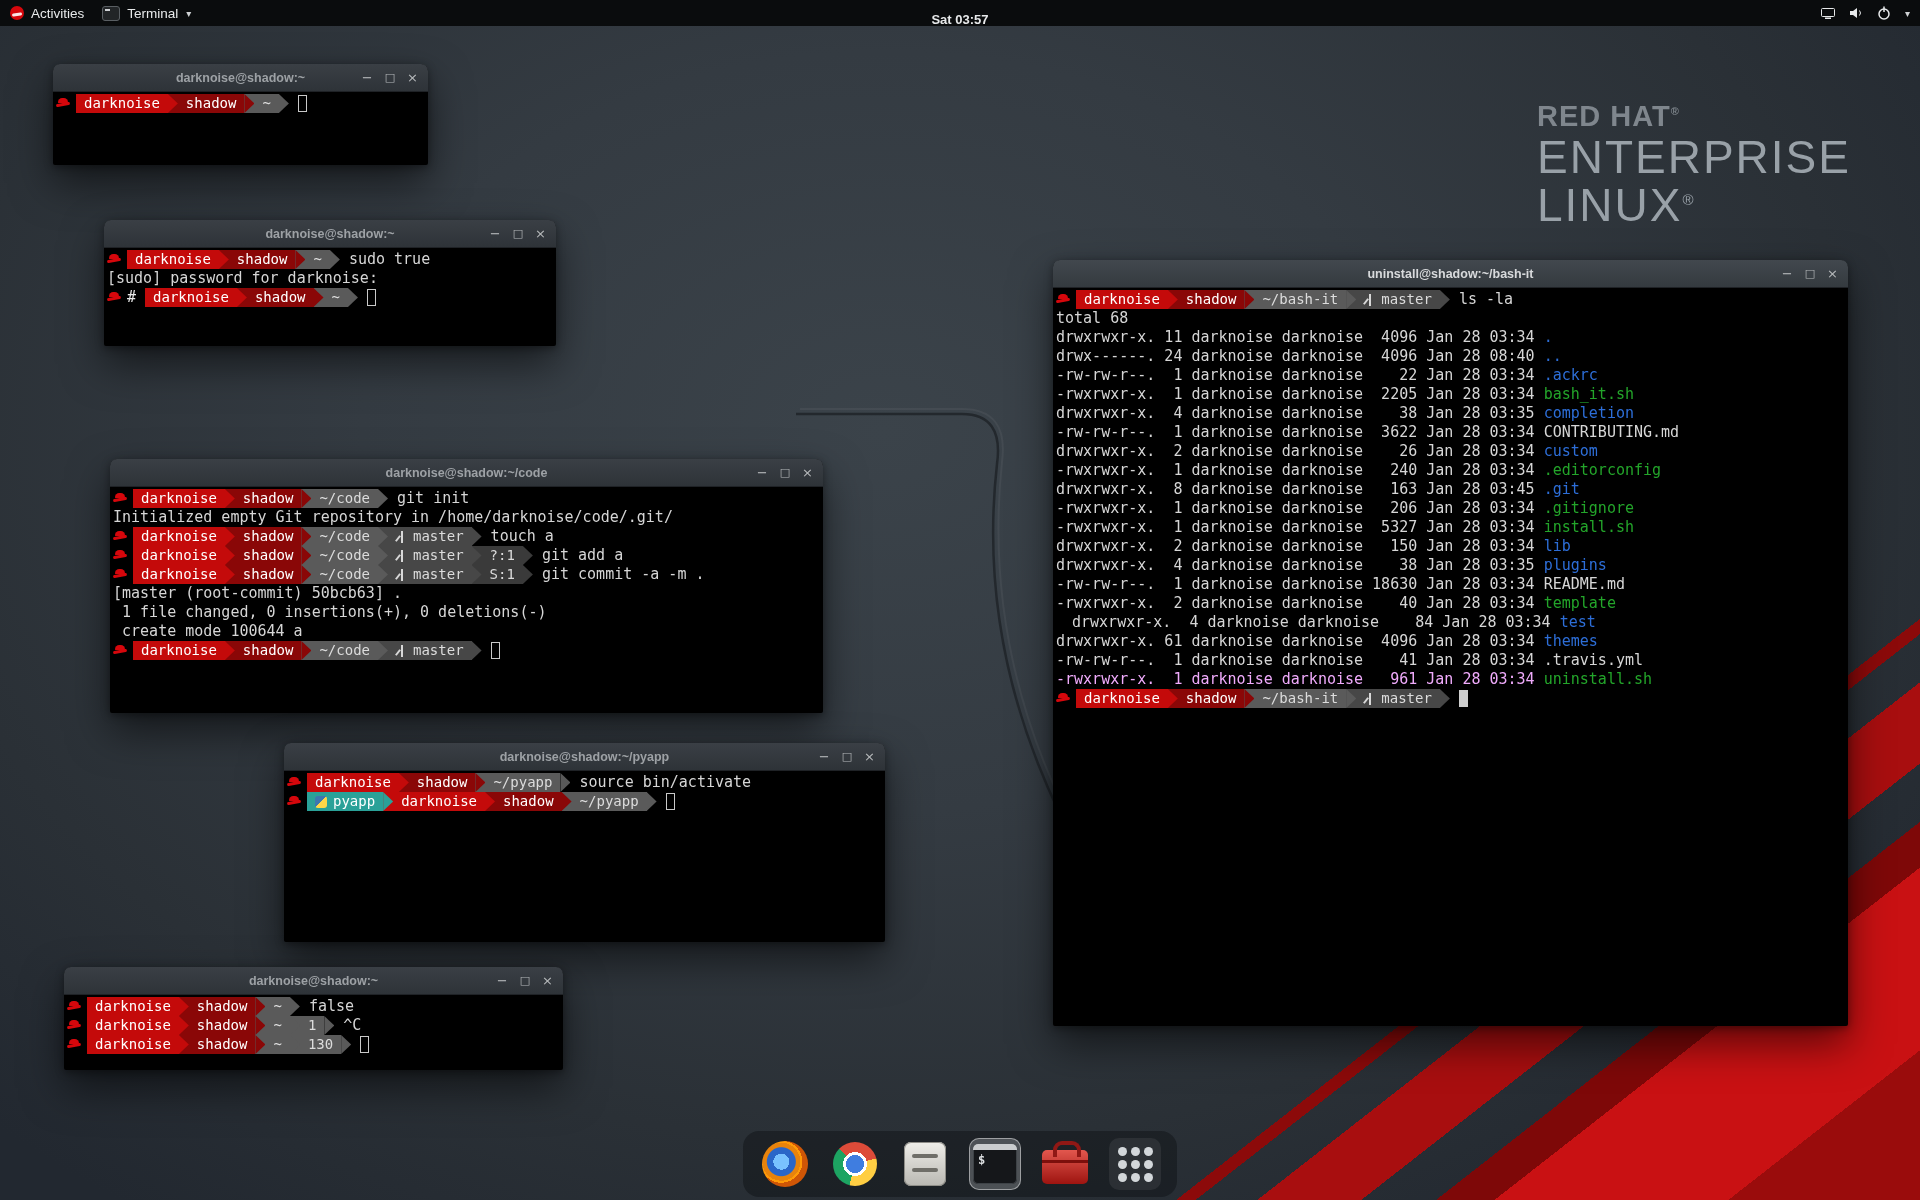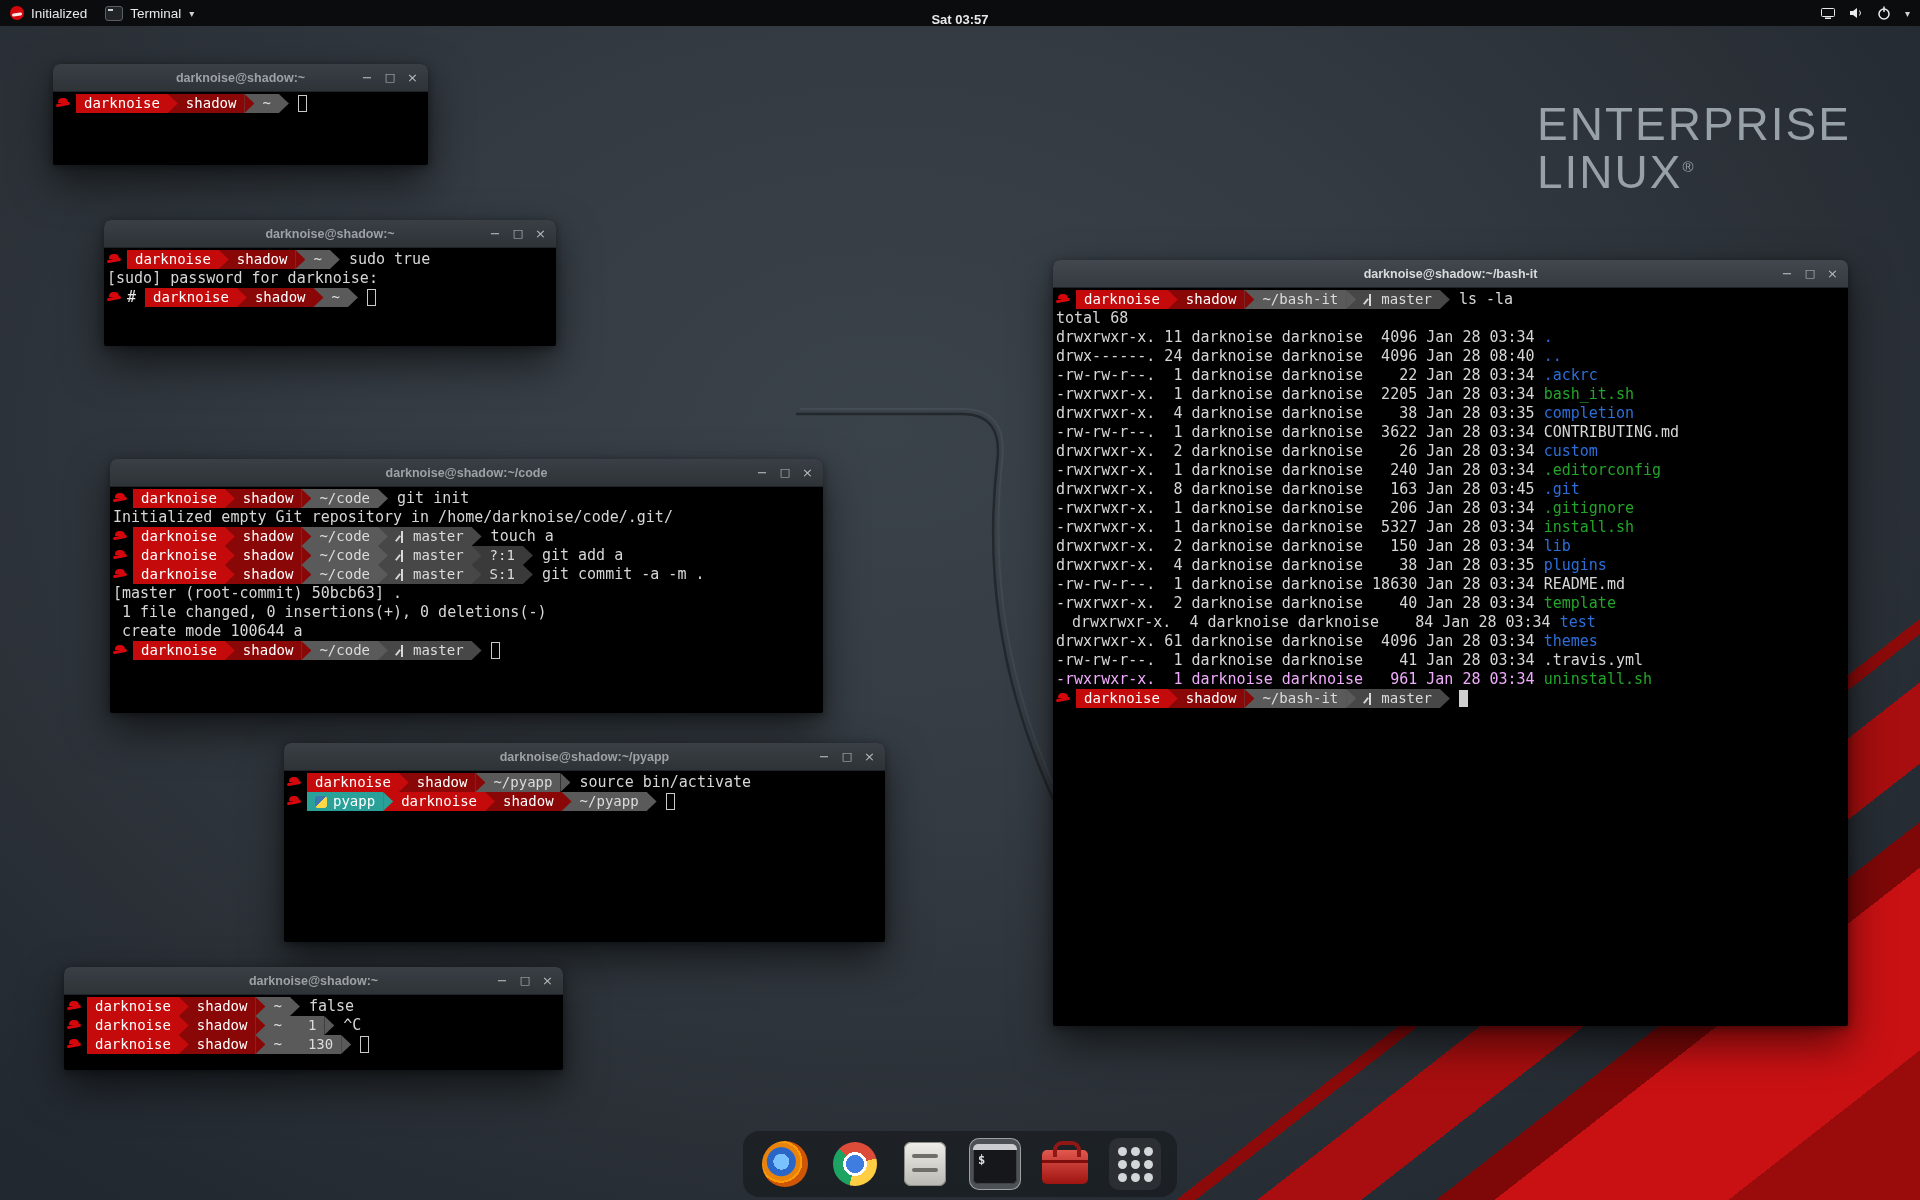--- a/index.html
+++ b/index.html
@@ -107,30 +107,31 @@
 </head>
 <body>
 
 <div class="wallpaper">
   <svg class="curves" width="1920" height="1200" viewBox="0 0 1920 1200">
     <path d="M796 414 H962 Q1004 414 997 464 Q977 642 1060 814 Q1097 893 1136 1004" fill="none" stroke="#23282d" stroke-width="2.5"></path>
     <path d="M800 409 H962 Q1009 409 1002 462 Q983 642 1066 812 Q1103 892 1142 1000" fill="none" stroke="rgba(255,255,255,0.05)" stroke-width="2"></path>
   </svg>
   <div class="stripes"></div>
   <div class="rhel-brand">
+    <div class="b1"><span>RED HAT</span><sup>®</sup></div>
     <div class="b2">ENTERPRISE</div>
     <div class="b3"><span>LINUX</span><sup>®</sup></div>
   </div>
 </div>
 
 <div class="topbar">
   <div class="tb-left">
     <div class="activities">
       <span class="fedora-icon"></span>
-      <span>Initialized</span>
+      <span>Activities</span>
     </div>
     <div class="appmenu">
       <span class="term-glyph"></span>
       <span>Terminal</span>
       <span class="caret">▾</span>
     </div>
   </div>
   <div class="tb-clock">Sat 03:57</div>
   <div class="tb-right">
     <svg width="16" height="16" viewBox="0 0 16 16">
@@ -227,21 +228,21 @@
   </div>
   <div class="term">
       <div class="line prompt"><span class="hat"></span><span class="seg" style="background: rgb(196, 10, 10);">darknoise</span><span class="arrow" style="background: rgb(138, 7, 7);"><i style="background: rgb(196, 10, 10);"></i></span><span class="seg" style="background: rgb(138, 7, 7);">shadow</span><span class="arrow" style="background: rgb(90, 90, 90);"><i style="background: rgb(138, 7, 7);"></i></span><span class="seg dim" style="background: rgb(90, 90, 90);">~</span><span class="arrow"><i style="background: rgb(90, 90, 90);"></i></span><span class="cmd"> false</span></div>
       <div class="line prompt"><span class="hat"></span><span class="seg" style="background: rgb(196, 10, 10);">darknoise</span><span class="arrow" style="background: rgb(138, 7, 7);"><i style="background: rgb(196, 10, 10);"></i></span><span class="seg" style="background: rgb(138, 7, 7);">shadow</span><span class="arrow" style="background: rgb(90, 90, 90);"><i style="background: rgb(138, 7, 7);"></i></span><span class="seg dim" style="background: rgb(90, 90, 90);">~</span><span class="arrow" style="background: rgb(90, 90, 90);"><i style="background: rgb(90, 90, 90);"></i></span><span class="seg dim" style="background: rgb(90, 90, 90);">1</span><span class="arrow"><i style="background: rgb(90, 90, 90);"></i></span><span class="cmd"> ^C</span></div>
       <div class="line prompt"><span class="hat"></span><span class="seg" style="background: rgb(196, 10, 10);">darknoise</span><span class="arrow" style="background: rgb(138, 7, 7);"><i style="background: rgb(196, 10, 10);"></i></span><span class="seg" style="background: rgb(138, 7, 7);">shadow</span><span class="arrow" style="background: rgb(90, 90, 90);"><i style="background: rgb(138, 7, 7);"></i></span><span class="seg dim" style="background: rgb(90, 90, 90);">~</span><span class="arrow" style="background: rgb(90, 90, 90);"><i style="background: rgb(90, 90, 90);"></i></span><span class="seg dim" style="background: rgb(90, 90, 90);">130</span><span class="arrow"><i style="background: rgb(90, 90, 90);"></i></span><span class="cursor outline"></span></div>
     </div>
 </div>
 
 <div class="window active" id="win6">
   <div class="titlebar">
-    <span class="title">darknoise@shadow:~/bash-it</span>
+    <span class="title">uninstall@shadow:~/bash-it</span>
     <span class="winbtns">
         <span class="wbtn">−</span>
         <span class="wbtn max">□</span>
         <span class="wbtn">×</span>
       </span>
   </div>
   <div class="term">
       <div class="line prompt"><span class="hat"></span><span class="seg" style="background: rgb(196, 10, 10);">darknoise</span><span class="arrow" style="background: rgb(138, 7, 7);"><i style="background: rgb(196, 10, 10);"></i></span><span class="seg" style="background: rgb(138, 7, 7);">shadow</span><span class="arrow" style="background: rgb(90, 90, 90);"><i style="background: rgb(138, 7, 7);"></i></span><span class="seg dim" style="background: rgb(90, 90, 90);">~/bash-it</span><span class="arrow" style="background: rgb(71, 71, 71);"><i style="background: rgb(90, 90, 90);"></i></span><span class="seg dim" style="background: rgb(71, 71, 71);"><i class="git-icon"></i>master</span><span class="arrow"><i style="background: rgb(71, 71, 71);"></i></span><span class="cmd"> ls -la</span></div>
       <div class="line out"><span style="color: rgb(214, 214, 214);">total 68</span></div>
       <div class="line out"><span style="color: rgb(214, 214, 214);">drwxrwxr-x. 11 darknoise darknoise  4096 Jan 28 03:34 </span><span style="color: rgb(45, 110, 216);">.</span></div>

